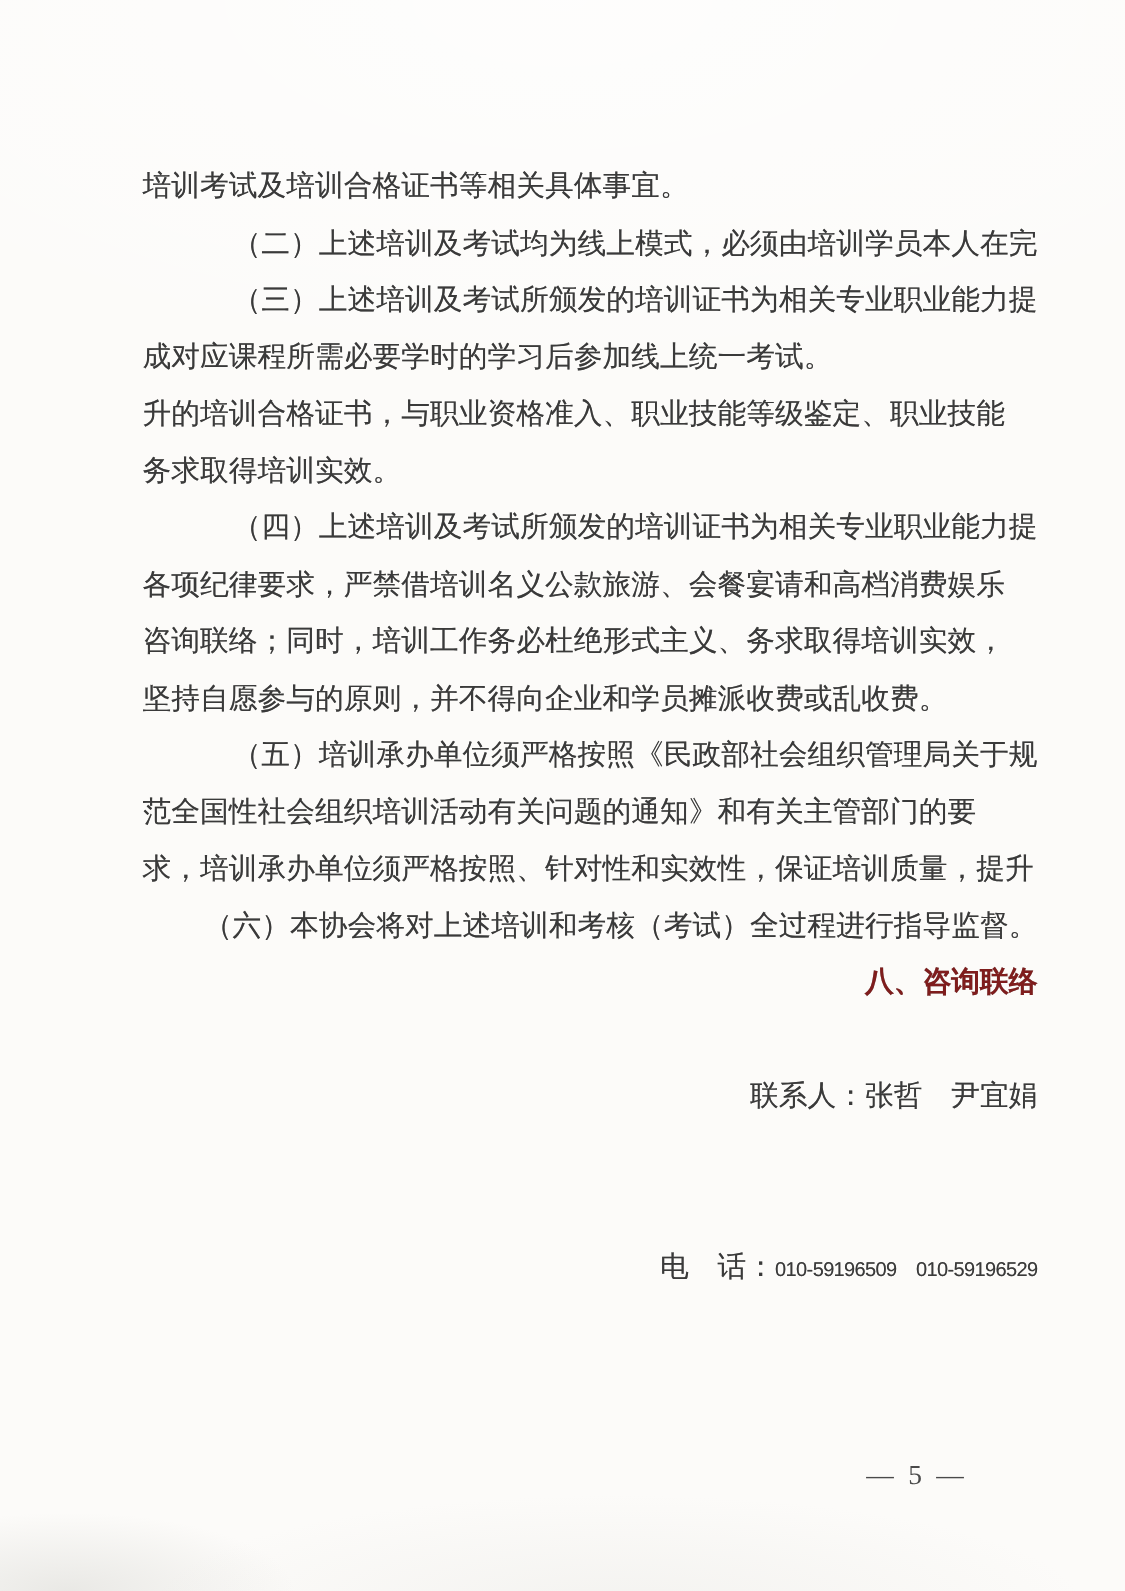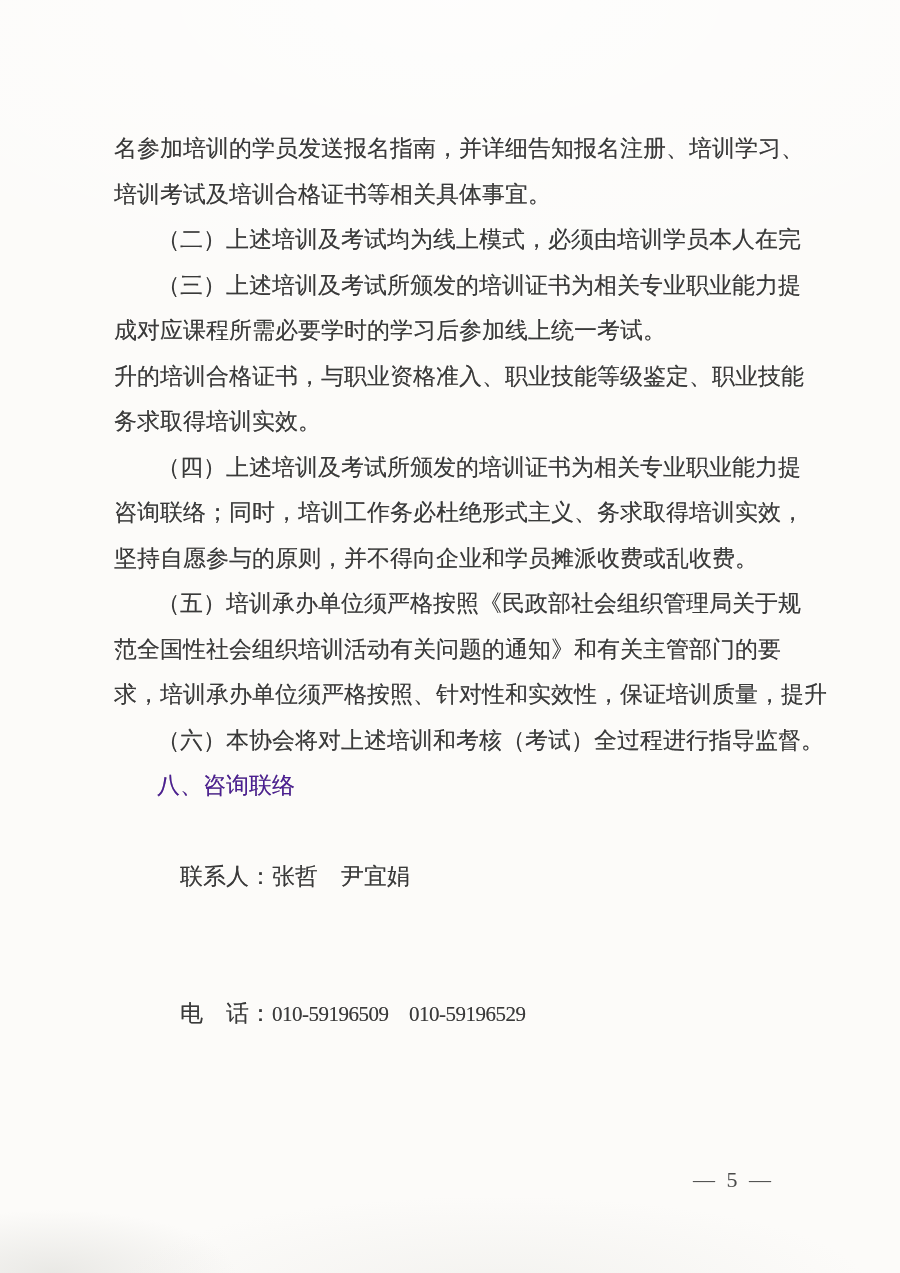--- a/index.html
+++ b/index.html
@@ -26,54 +26,55 @@
     width: 716px;
   }
   .line {
     font-size: 23px;
     line-height: 45.5px;
     white-space: pre;
     text-shadow: 0 0 0.5px rgba(58,58,58,0.55);
   }
   .indent {
     padding-left: 43px;
+    text-align: right;
   }
   .heading {
     font-family: "Liberation Sans", "DejaVu Sans", sans-serif;
-    font-weight: normal;
-    color: #4c1d95;
+    font-weight: bold;
+    color: #7f1d1d;
   }
   .latin {
-    font-family: Liberation Serif, serif;
-    font-size: 21px;
+    font-family: Liberation Sans, sans-serif;
+    font-size: 16px;
     letter-spacing: -0.5px;
   }
   .pagenum {
     position: absolute;
     left: 693px;
     top: 1166px;
     font-size: 22px;
     line-height: 28px;
     color: #4a4a4a;
     word-spacing: 6px;
     white-space: pre;
   }
 </style>
 </head>
 <body>
 
 <div class="doc">
-  <div class="line">名参加培训的学员发送报名指南，并详细告知报名注册、培训学习、</div>
   <div class="line">培训考试及培训合格证书等相关具体事宜。</div>
   <div class="line indent">（二）上述培训及考试均为线上模式，必须由培训学员本人在完</div>
   <div class="line indent">（三）上述培训及考试所颁发的培训证书为相关专业职业能力提</div>
   <div class="line">成对应课程所需必要学时的学习后参加线上统一考试。</div>
   <div class="line">升的培训合格证书，与职业资格准入、职业技能等级鉴定、职业技能</div>
   <div class="line">务求取得培训实效。</div>
   <div class="line indent">（四）上述培训及考试所颁发的培训证书为相关专业职业能力提</div>
+  <div class="line">各项纪律要求，严禁借培训名义公款旅游、会餐宴请和高档消费娱乐</div>
   <div class="line">咨询联络；同时，培训工作务必杜绝形式主义、务求取得培训实效，</div>
   <div class="line">坚持自愿参与的原则，并不得向企业和学员摊派收费或乱收费。</div>
   <div class="line indent">（五）培训承办单位须严格按照《民政部社会组织管理局关于规</div>
   <div class="line">范全国性社会组织培训活动有关问题的通知》和有关主管部门的要</div>
   <div class="line">求，培训承办单位须严格按照、针对性和实效性，保证培训质量，提升</div>
   <div class="line indent">（六）本协会将对上述培训和考核（考试）全过程进行指导监督。</div>
 
   <div class="line indent heading">八、咨询联络</div>
 
   <div class="line indent">

